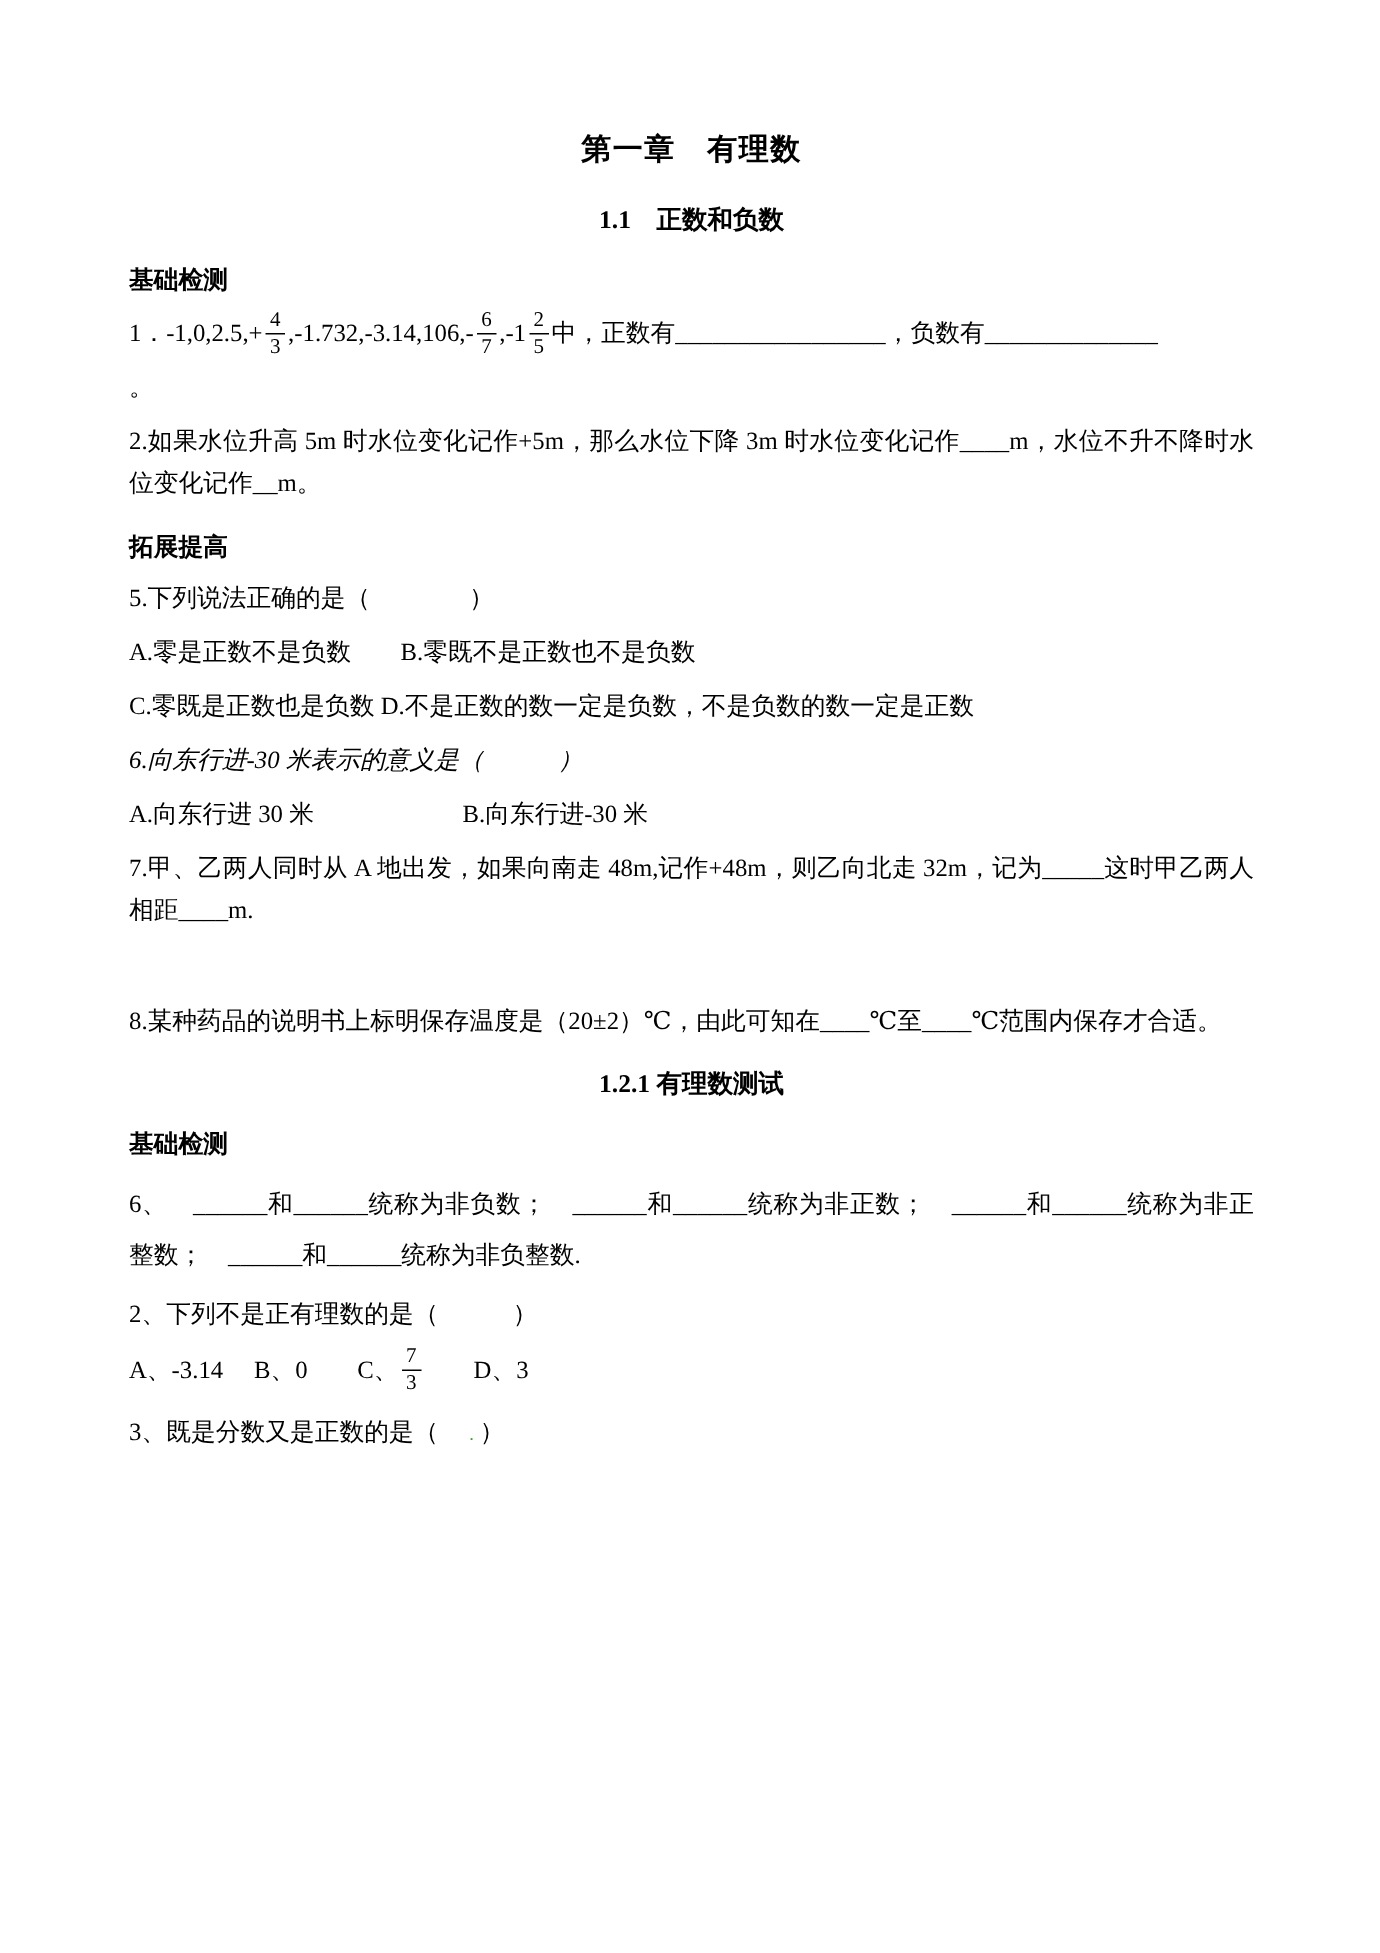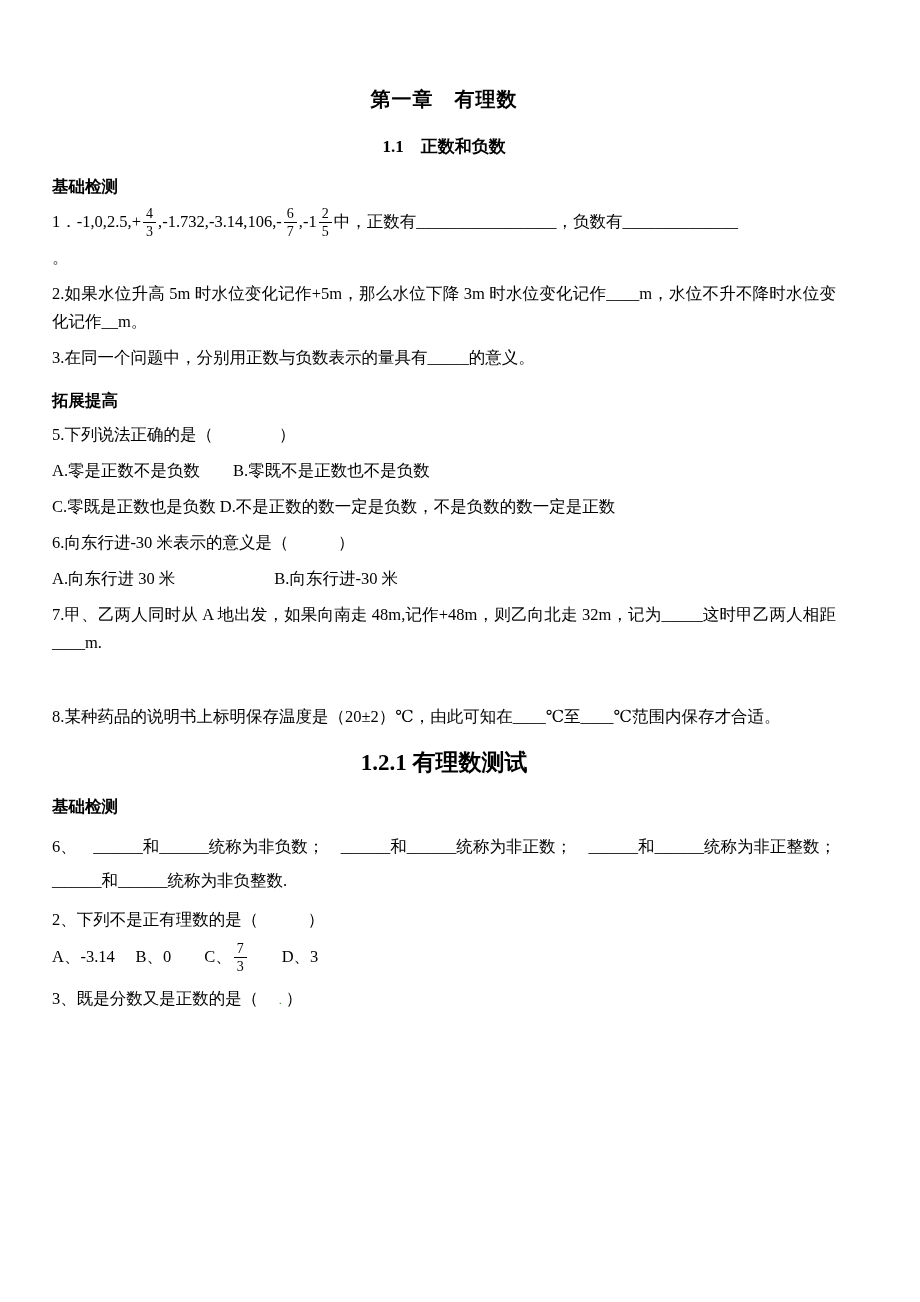--- a/index.html
+++ b/index.html
@@ -5,21 +5,21 @@
   * { margin:0; padding:0; box-sizing:border-box; }
   html,body { background:#ffffff; }
   body {
     width:920px; height:1302px;
     font-family:"Liberation Serif","DejaVu Serif",serif;
     color:#000;
   }
   .page {
     position:relative;
     width:920px; height:1107px;
-    padding:86px 84px 0 52px;
+    padding:86px 84px 0 86px;
     background:#fff;
     overflow:hidden;
   }
   .chapter-title {
     text-align:center; font-size:20px; font-weight:bold;
     letter-spacing:1px; margin-bottom:22px;
   }
   .section-title {
     text-align:center; font-size:17px; font-weight:bold;
     margin-bottom:12px;
@@ -32,21 +32,21 @@
   .q.tight { margin-bottom:4px; }
   .q.nowrapline { text-align:left; }
   .frac {
     display:inline-block; vertical-align:middle;
     text-align:center; line-height:1.08; font-size:14px;
     margin:0 2px; transform:translateY(-1px);
   }
   .frac .num { display:block; padding:0 3px 1px 3px; border-bottom:1px solid #000; }
   .frac .den { display:block; padding:1px 3px 0 3px; }
   .subsection-title {
-    text-align:center; font-size:23px; font-weight:bold;
+    text-align:center; font-size:17px; font-weight:bold;
     margin:16px 0 16px 0;
   }
   .gap { height:38px; }
   .dot-mark { color:#3a9a3a; font-size:11px; vertical-align:baseline; }
   .footer {
     position:absolute; left:103px; top:1206px;
     font-size:12px; font-weight:bold;
     font-family:"Liberation Serif","DejaVu Serif",serif;
   }
 </style>
@@ -58,30 +58,29 @@
   <div class="chapter-title">第一章　有理数</div>
   <div class="section-title">1.1　正数和负数</div>
 
   <div class="hdr">基础检测</div>
 
   <p class="q tight"><span>1．-1,0,2.5,+</span><span class="frac"><span class="num">4</span><span class="den">3</span></span><span>,-1.732,-3.14,106,-</span><span class="frac"><span class="num">6</span><span class="den">7</span></span><span>,-1</span><span class="frac"><span class="num">2</span><span class="den">5</span></span><span>中，正数有_________________，负数有______________</span></p>
   <p class="q">。</p>
 
   <p class="q">2.如果水位升高 5m 时水位变化记作+5m，那么水位下降 3m 时水位变化记作____m，水位不升不降时水位变化记作__m。</p>
 
-  <p class="q">3.在同一个问题中，分别用正数与负数表示的量具有_____的意义。</p>
 
 
   <div class="hdr">拓展提高</div>
 
   <p class="q">5.下列说法正确的是（　　　　）</p>
   <p class="q nowrapline">A.零是正数不是负数　　B.零既不是正数也不是负数</p>
   <p class="q nowrapline">C.零既是正数也是负数 D.不是正数的数一定是负数，不是负数的数一定是正数</p>
 
-  <p class="q" style="margin-top:6px;">6.向东行进-30 米表示的意义是（　　　）</p>
+  <p class="q" style="margin-top:6px;font-style:italic;">6.向东行进-30 米表示的意义是（　　　）</p>
   <p class="q nowrapline">A.向东行进 30 米　　　　　　B.向东行进-30 米</p>
 
   <p class="q">7.甲、乙两人同时从 A 地出发，如果向南走 48m,记作+48m，则乙向北走 32m，记为_____这时甲乙两人相距____m.</p>
 
   <div class="gap"></div>
 
   <p class="q">8.某种药品的说明书上标明保存温度是（20±2）℃，由此可知在____℃至____℃范围内保存才合适。</p>
 
 
   <div class="subsection-title">1.2.1 有理数测试</div>

